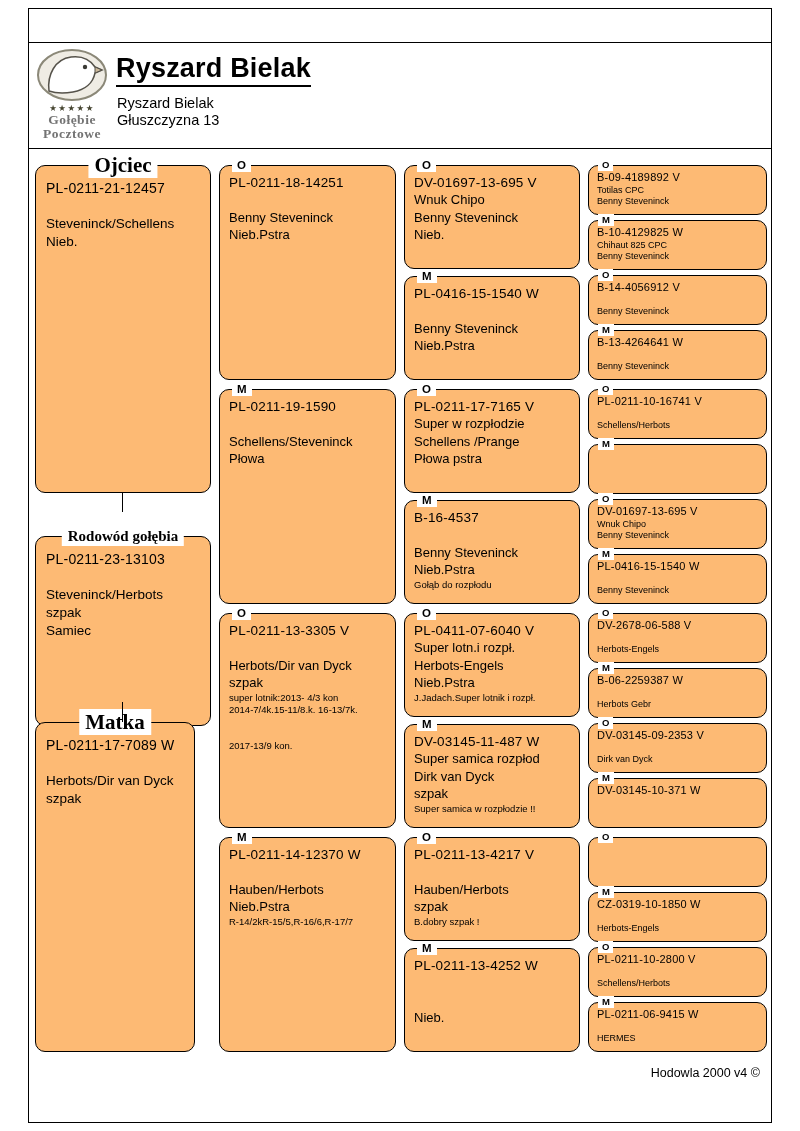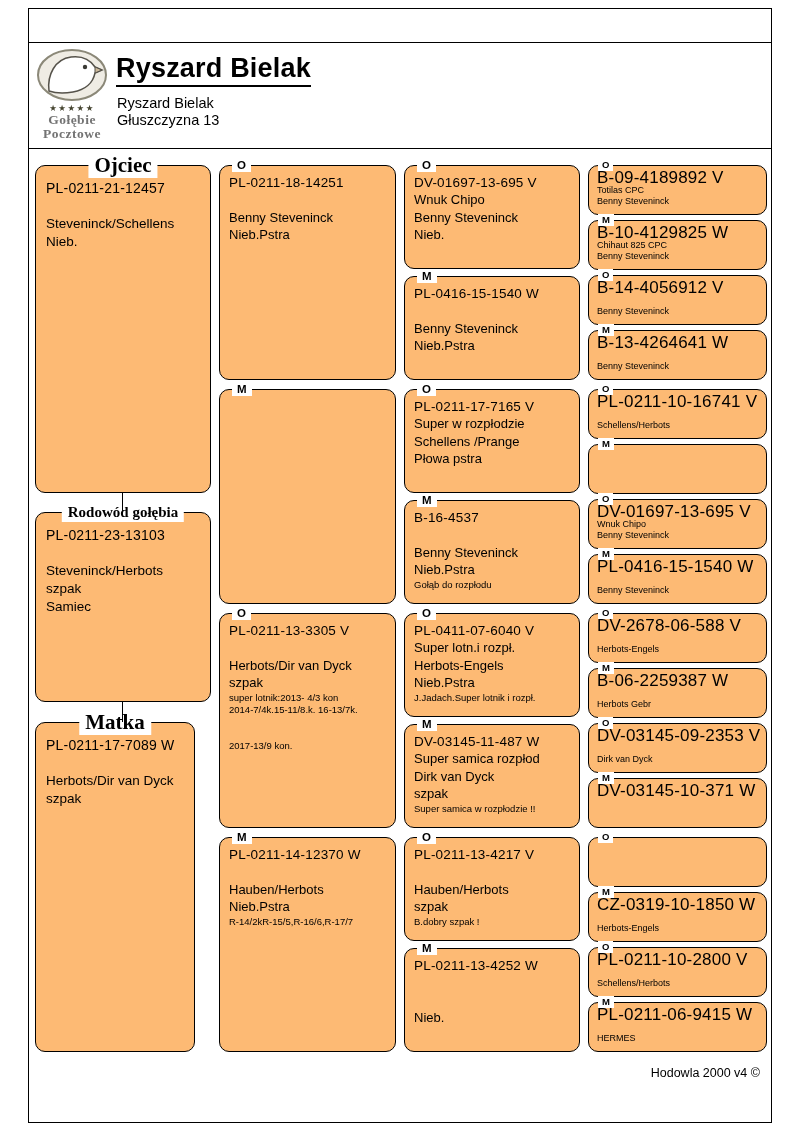--- a/index.html
+++ b/index.html
@@ -19,21 +19,21 @@
   .tag{position:absolute;top:-8px;left:12px;background:#fff;padding:0 5px;font-weight:bold;font-size:11.5px;line-height:14px}
   .tag.sm{top:-7px;left:9px;font-size:9.5px;line-height:12px;padding:0 4px}
   .legend{position:absolute;left:50%;transform:translateX(-50%);background:#fff;padding:0 6px;font-family:"Liberation Serif",serif;font-weight:bold;white-space:nowrap}
   .legend.lg{top:-14px;font-size:21px;line-height:26px}
   .legend.md{top:-10px;font-size:15px;line-height:19px}
   .content{padding:8px 9px 3px}
   .c1 .content{padding-top:13px;padding-left:10px}
   .c4 .content{padding:4px 8px 2px}
   .ring{font-size:13.5px;line-height:17px;letter-spacing:.2px;white-space:nowrap}
   .c1 .ring{font-size:14px;line-height:18px}
-  .c4 .ring{font-size:17px;line-height:15px}
+  .c4 .ring{font-size:11px;line-height:15px}
   .line{font-size:13px;line-height:17.5px;min-height:17.5px;white-space:nowrap}
   .c1 .line{font-size:13.5px;line-height:18px;min-height:18px}
   .note{font-size:9.5px;line-height:12px;min-height:12px;white-space:nowrap}
   .c4 .note{font-size:9px;line-height:11px;min-height:11px}
   .vline{position:absolute;left:122px;border-left:1.7px solid #000}
   .footer{position:absolute;right:40px;top:1066px;font-size:12.5px}
 </style>
 </head>
 <body>
 
@@ -61,21 +61,21 @@
   <div id="tree">
       <div class="box c1" style="left: 35px; top: 165px; width: 176px; height: 328px;">
         <div class="legend lg">Ojciec</div>
         <div class="content">
           <div class="ring">PL-0211-21-12457</div>
           <div class="line"></div>
           <div class="line">Steveninck/Schellens</div>
           <div class="line">Nieb.</div>
         </div>
       </div>
-      <div class="box c1" style="left: 35px; top: 512px; width: 176px; height: 190px;">
+      <div class="box c1" style="left: 35px; top: 536px; width: 176px; height: 190px;">
         <div class="legend md">Rodowód gołębia</div>
         <div class="content">
           <div class="ring">PL-0211-23-13103</div>
           <div class="line"></div>
           <div class="line">Steveninck/Herbots</div>
           <div class="line">szpak</div>
           <div class="line">Samiec</div>
         </div>
       </div>
       <div class="box c1" style="left: 35px; top: 722px; width: 160px; height: 330px;">
@@ -91,20 +91,26 @@
         <div class="tag">O</div>
         <div class="content">
           <div class="ring">PL-0211-18-14251</div>
           <div class="line"></div>
           <div class="line">Benny Steveninck</div>
           <div class="line">Nieb.Pstra</div>
         </div>
       </div>
       <div class="box c2" style="left: 219px; top: 389px; width: 177px; height: 215px;">
         <div class="tag">M</div>
+        <div class="content">
+          <div class="ring">PL-0211-19-1590</div>
+          <div class="line"></div>
+          <div class="line">Schellens/Steveninck</div>
+          <div class="line">Płowa</div>
+        </div>
       </div>
       <div class="box c2" style="left: 219px; top: 613px; width: 177px; height: 215px;">
         <div class="tag">O</div>
         <div class="content">
           <div class="ring">PL-0211-13-3305 V</div>
           <div class="line"></div>
           <div class="line">Herbots/Dir van Dyck</div>
           <div class="line">szpak</div>
           <div class="note">super lotnik:2013- 4/3 kon</div>
           <div class="note">2014-7/4k.15-11/8.k. 16-13/7k.</div>

